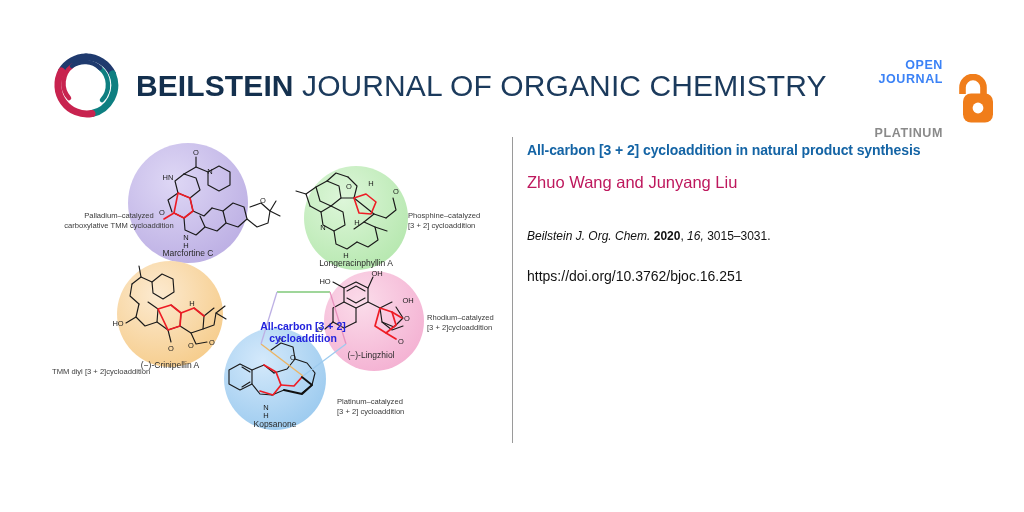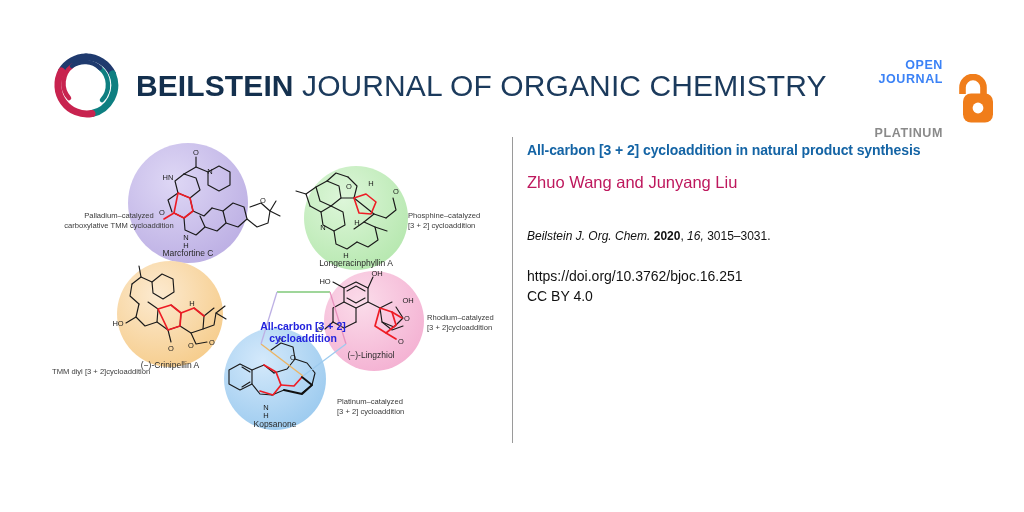--- a/index.html
+++ b/index.html
@@ -185,21 +185,20 @@
 <div class="article-pane">
   <h1 class="article-title">All-carbon [3 + 2] cycloaddition in natural product synthesis</h1>
   <div class="article-authors">Zhuo Wang and Junyang Liu</div>
   <div class="article-citation">
     <span class="cit-journal">Beilstein J. Org. Chem.</span>
     <span class="cit-year">2020</span><span>,</span>
     <span class="cit-vol">16,</span>
     <span class="cit-pages">3015–3031.</span>
   </div>
   <div class="article-doi">https://doi.org/10.3762/bjoc.16.251</div>
-  <div class="article-license">CC BY 4.0</div>
 </div>
 
 <div class="abstract-figure">
   <svg viewBox="0 0 460 310" width="460" height="310" aria-hidden="true">
     <defs>
       <radialGradient id="gPurple" cx="38%" cy="32%" r="72%">
         <stop offset="0%" stop-color="#ded7f5"></stop>
           <stop offset="100%" stop-color="#bdb0e4"></stop>
       </radialGradient>
       <radialGradient id="gGreen" cx="38%" cy="32%" r="72%">

